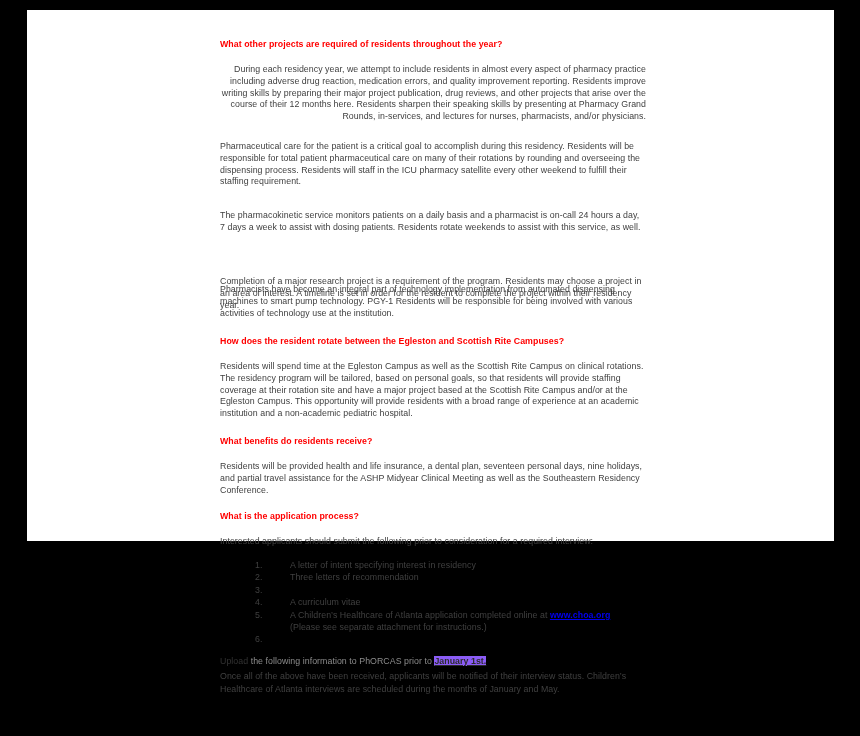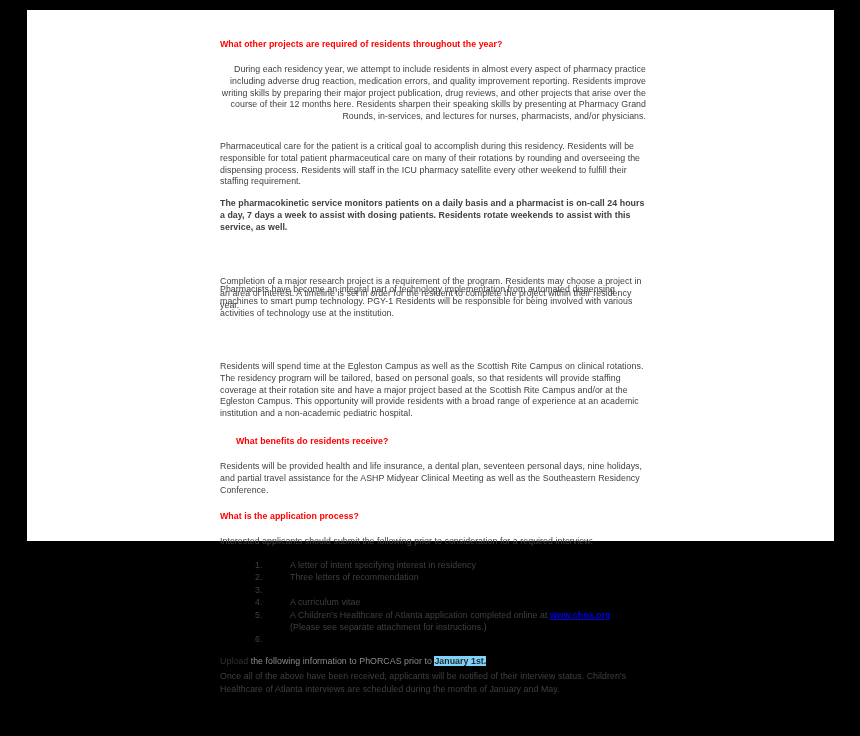--- a/index.html
+++ b/index.html
@@ -25,61 +25,63 @@
     color: #404040;
     letter-spacing: 0.05px;
   }
   .heading {
     font-weight: bold;
     color: #ff0000;
   }
   .h1 { top: 29px; }
   .p1 { top: 54px; text-align: right; }
   .p2 { top: 131px; }
-  .p3 { top: 188px; font-weight: bold; }
+  .p3 { top: 200px; }
   .p4 { top: 226px; margin-top: 40px; }
   .p5 { top: 274px; }
   .h2 { top: 326px; }
   .p6 { top: 351px; }
-  .h3 { top: 426px; margin-left: 16px; }
+  .h3 { top: 426px; }
   .p7 { top: 451px; }
   .h4 { top: 501px; }
   .p8 { top: 526px; }
   .list { top: 549px; line-height: 12.4px; }
   .upload-line { top: 646px; }
   .closing { top: 660px; line-height: 13.2px; }
   .li { display: flex; }
   .li .num { flex: 0 0 35px; margin-left: 35px; }
   .li .txt { flex: 1 1 auto; }
   .link {
     color: #0000ee;
     font-weight: bold;
     text-decoration: underline;
     cursor: pointer;
   }
   .bold { font-weight: normal; color: #333333; margin-top: 16px; }
   .muted { color: #8c8c8c; }
   .hl {
-    background: #7dd3fc;
+    background: #8b5cf6;
     font-weight: bold;
     color: #2b2b2b;
+    text-decoration: underline;
   }
 </style>
 </head>
 <body>
 
 <div class="paper">
 
   <div class="block heading h1">What other projects are required of residents throughout the year?</div>
   <div class="block p1">During each residency year, we attempt to include residents in almost every aspect of pharmacy practice including adverse drug reaction, medication errors, and quality improvement reporting. Residents improve writing skills by preparing their major project publication, drug reviews, and other projects that arise over the course of their 12 months here. Residents sharpen their speaking skills by presenting at Pharmacy Grand Rounds, in-services, and lectures for nurses, pharmacists, and/or physicians.</div>
   <div class="block p2">Pharmaceutical care for the patient is a critical goal to accomplish during this residency. Residents will be responsible for total patient pharmaceutical care on many of their rotations by rounding and overseeing the dispensing process.  Residents will staff in the ICU pharmacy satellite every other weekend to fulfill their staffing requirement.</div>
   <div class="block p3">The pharmacokinetic service monitors patients on a daily basis and a pharmacist is on-call 24 hours a day, 7 days a week to assist with dosing patients. Residents rotate weekends to assist with this service, as well.</div>
   <div class="block p4">Completion of a major research project is a requirement of the program. Residents may choose a project in an area of interest.  A timeline is set in order for the resident to complete the project within their residency year.</div>
   <div class="block p5">Pharmacists have become an integral part of technology implementation from automated dispensing machines to smart pump technology.  PGY-1 Residents will be responsible for being involved with various activities of technology use at the institution.</div>
 
+  <div class="block heading h2">How does the resident rotate between the Egleston and Scottish Rite Campuses?</div>
   <div class="block p6">Residents will spend time at the Egleston Campus as well as the Scottish Rite Campus on clinical rotations. The residency program will be tailored, based on personal goals, so that residents will provide staffing coverage at their rotation site and have a major project based at the Scottish Rite Campus and/or at the Egleston Campus.  This opportunity will provide residents with a broad range of experience at an academic institution and a non-academic pediatric hospital.</div>
 
   <div class="block heading h3">What benefits do residents receive?</div>
   <div class="block p7">Residents will be provided health and life insurance, a dental plan, seventeen personal days, nine holidays, and partial travel assistance for the ASHP Midyear Clinical Meeting as well as the Southeastern Residency Conference.</div>
 
   <div class="block p8">Interested applicants should submit the following prior to consideration for a required interview:</div>
   <div class="block heading h4">What is the application process?</div>
 
   <div class="block list">
     <div class="li">

